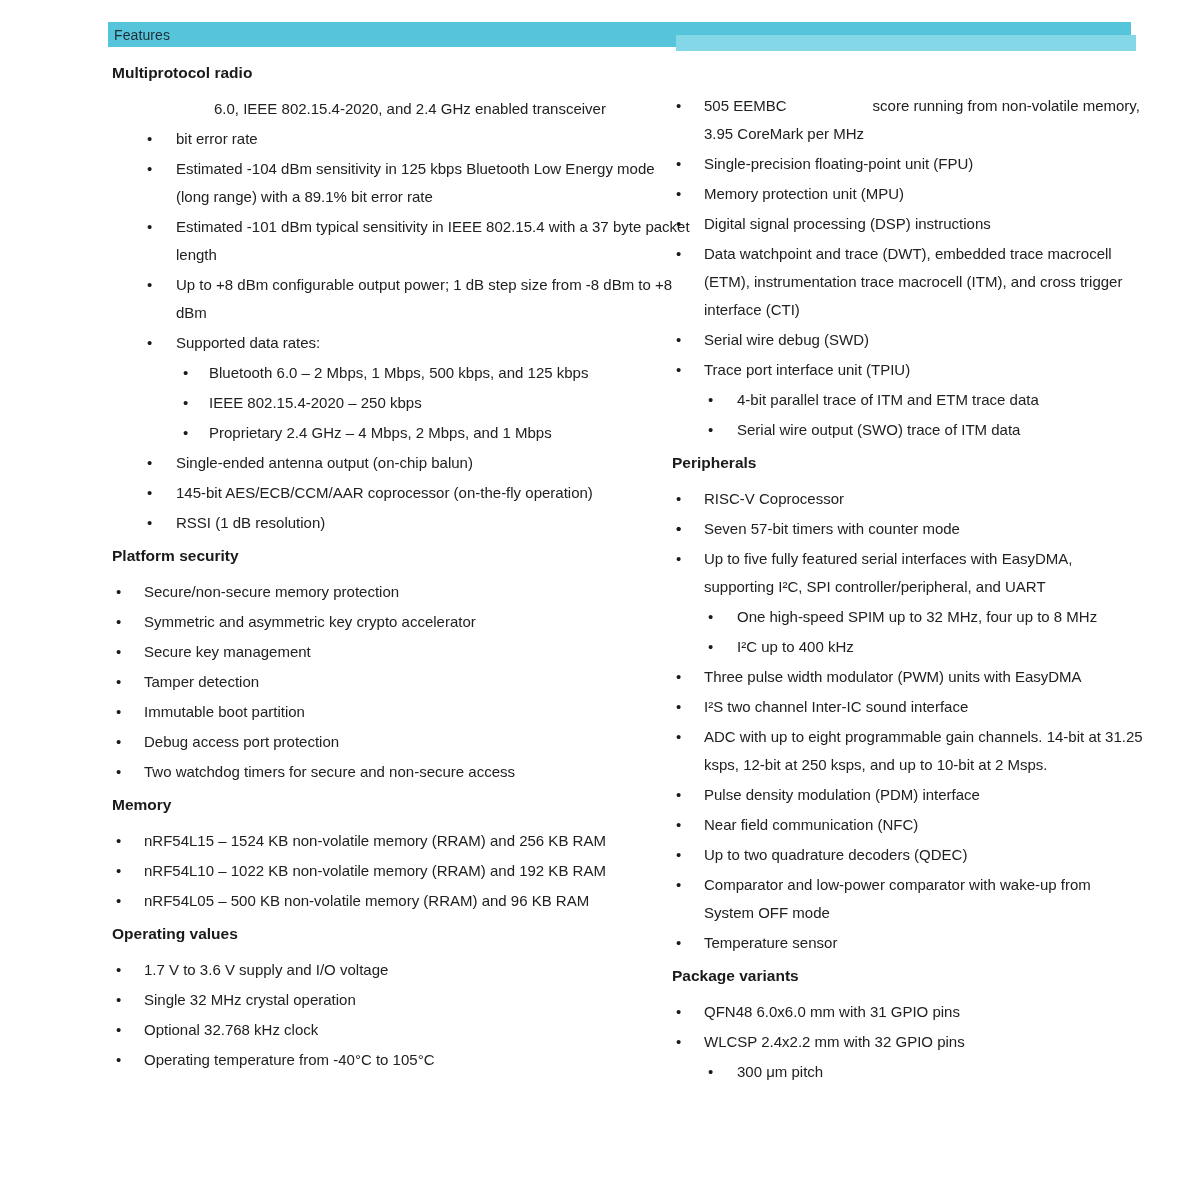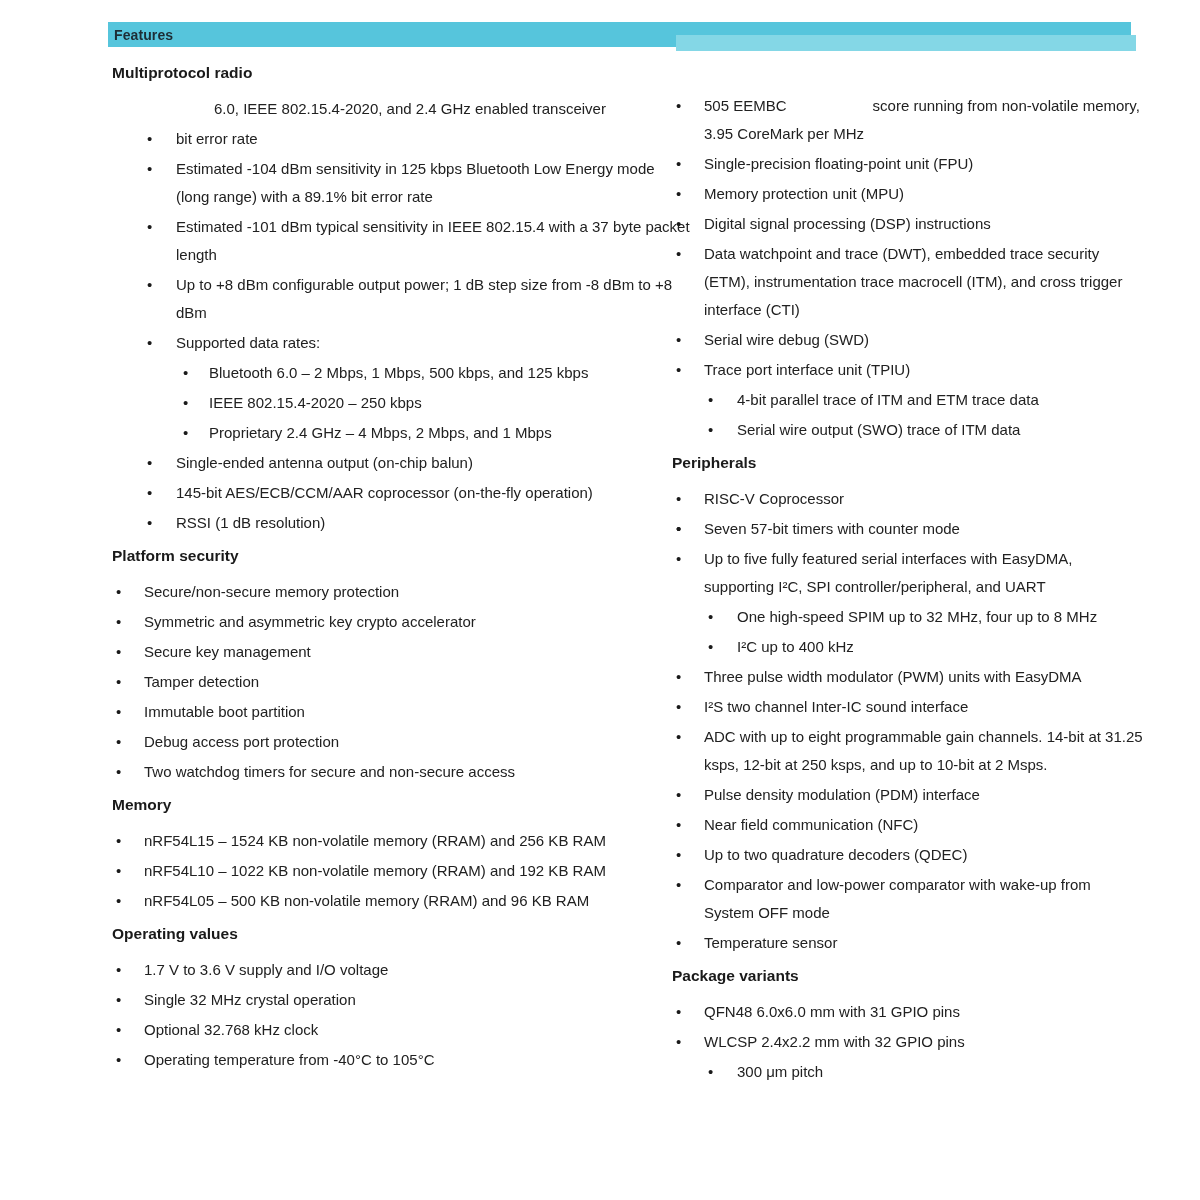--- a/index.html
+++ b/index.html
@@ -3,21 +3,21 @@
 <meta charset="utf-8">
 <style>
   html,body{margin:0;padding:0;}
   body{
     width:1200px;height:1200px;position:relative;background:#ffffff;
     font-family:"Liberation Sans", sans-serif;color:#212121;overflow:hidden;
   }
   .features-bar{position:absolute;left:108px;top:22px;width:1023px;height:25px;}
   .features-bar-highlight{position:absolute;left:676px;top:35px;width:460px;height:16px;}
   .features-label{
-    position:absolute;left:114px;top:27px;font-size:14px;font-weight:bold;color:#1d2d35;
+    position:absolute;left:114px;top:27px;font-size:14px;font-weight:normal;color:#1d2d35;
     letter-spacing:0.1px;
   }
   .col{position:absolute;top:55px;}
   .col-left{left:112px;width:570px;}
   .col-right{left:672px;width:472px;padding-top:37px;box-sizing:border-box;}
   .heading{font-weight:bold;font-size:15.5px;line-height:28px;margin:5px 0 8px 0;color:#1a1a1a;white-space:nowrap;}
   .col > .heading:first-child{margin-top:4px;}
   .block{position:relative;margin-bottom:2px;}
   .line{font-size:15px;line-height:28px;white-space:nowrap;}
   .bullet-marker{position:absolute;top:0;font-size:15px;line-height:28px;color:#1a1a1a;}
@@ -225,21 +225,21 @@
     </div>
     <div class="block bullet indent-normal">
       <span class="bullet-marker">•</span>
       <div class="content">
         <div class="line">Digital signal processing (DSP) instructions</div>
       </div>
     </div>
     <div class="block bullet indent-normal">
       <span class="bullet-marker">•</span>
       <div class="content">
-        <div class="line">Data watchpoint and trace (DWT), embedded trace security</div>
+        <div class="line">Data watchpoint and trace (DWT), embedded trace macrocell</div>
         <div class="line">(ETM), instrumentation trace macrocell (ITM), and cross trigger</div>
         <div class="line">interface (CTI)</div>
       </div>
     </div>
     <div class="block bullet indent-normal">
       <span class="bullet-marker">•</span>
       <div class="content">
         <div class="line">Serial wire debug (SWD)</div>
       </div>
     </div>

